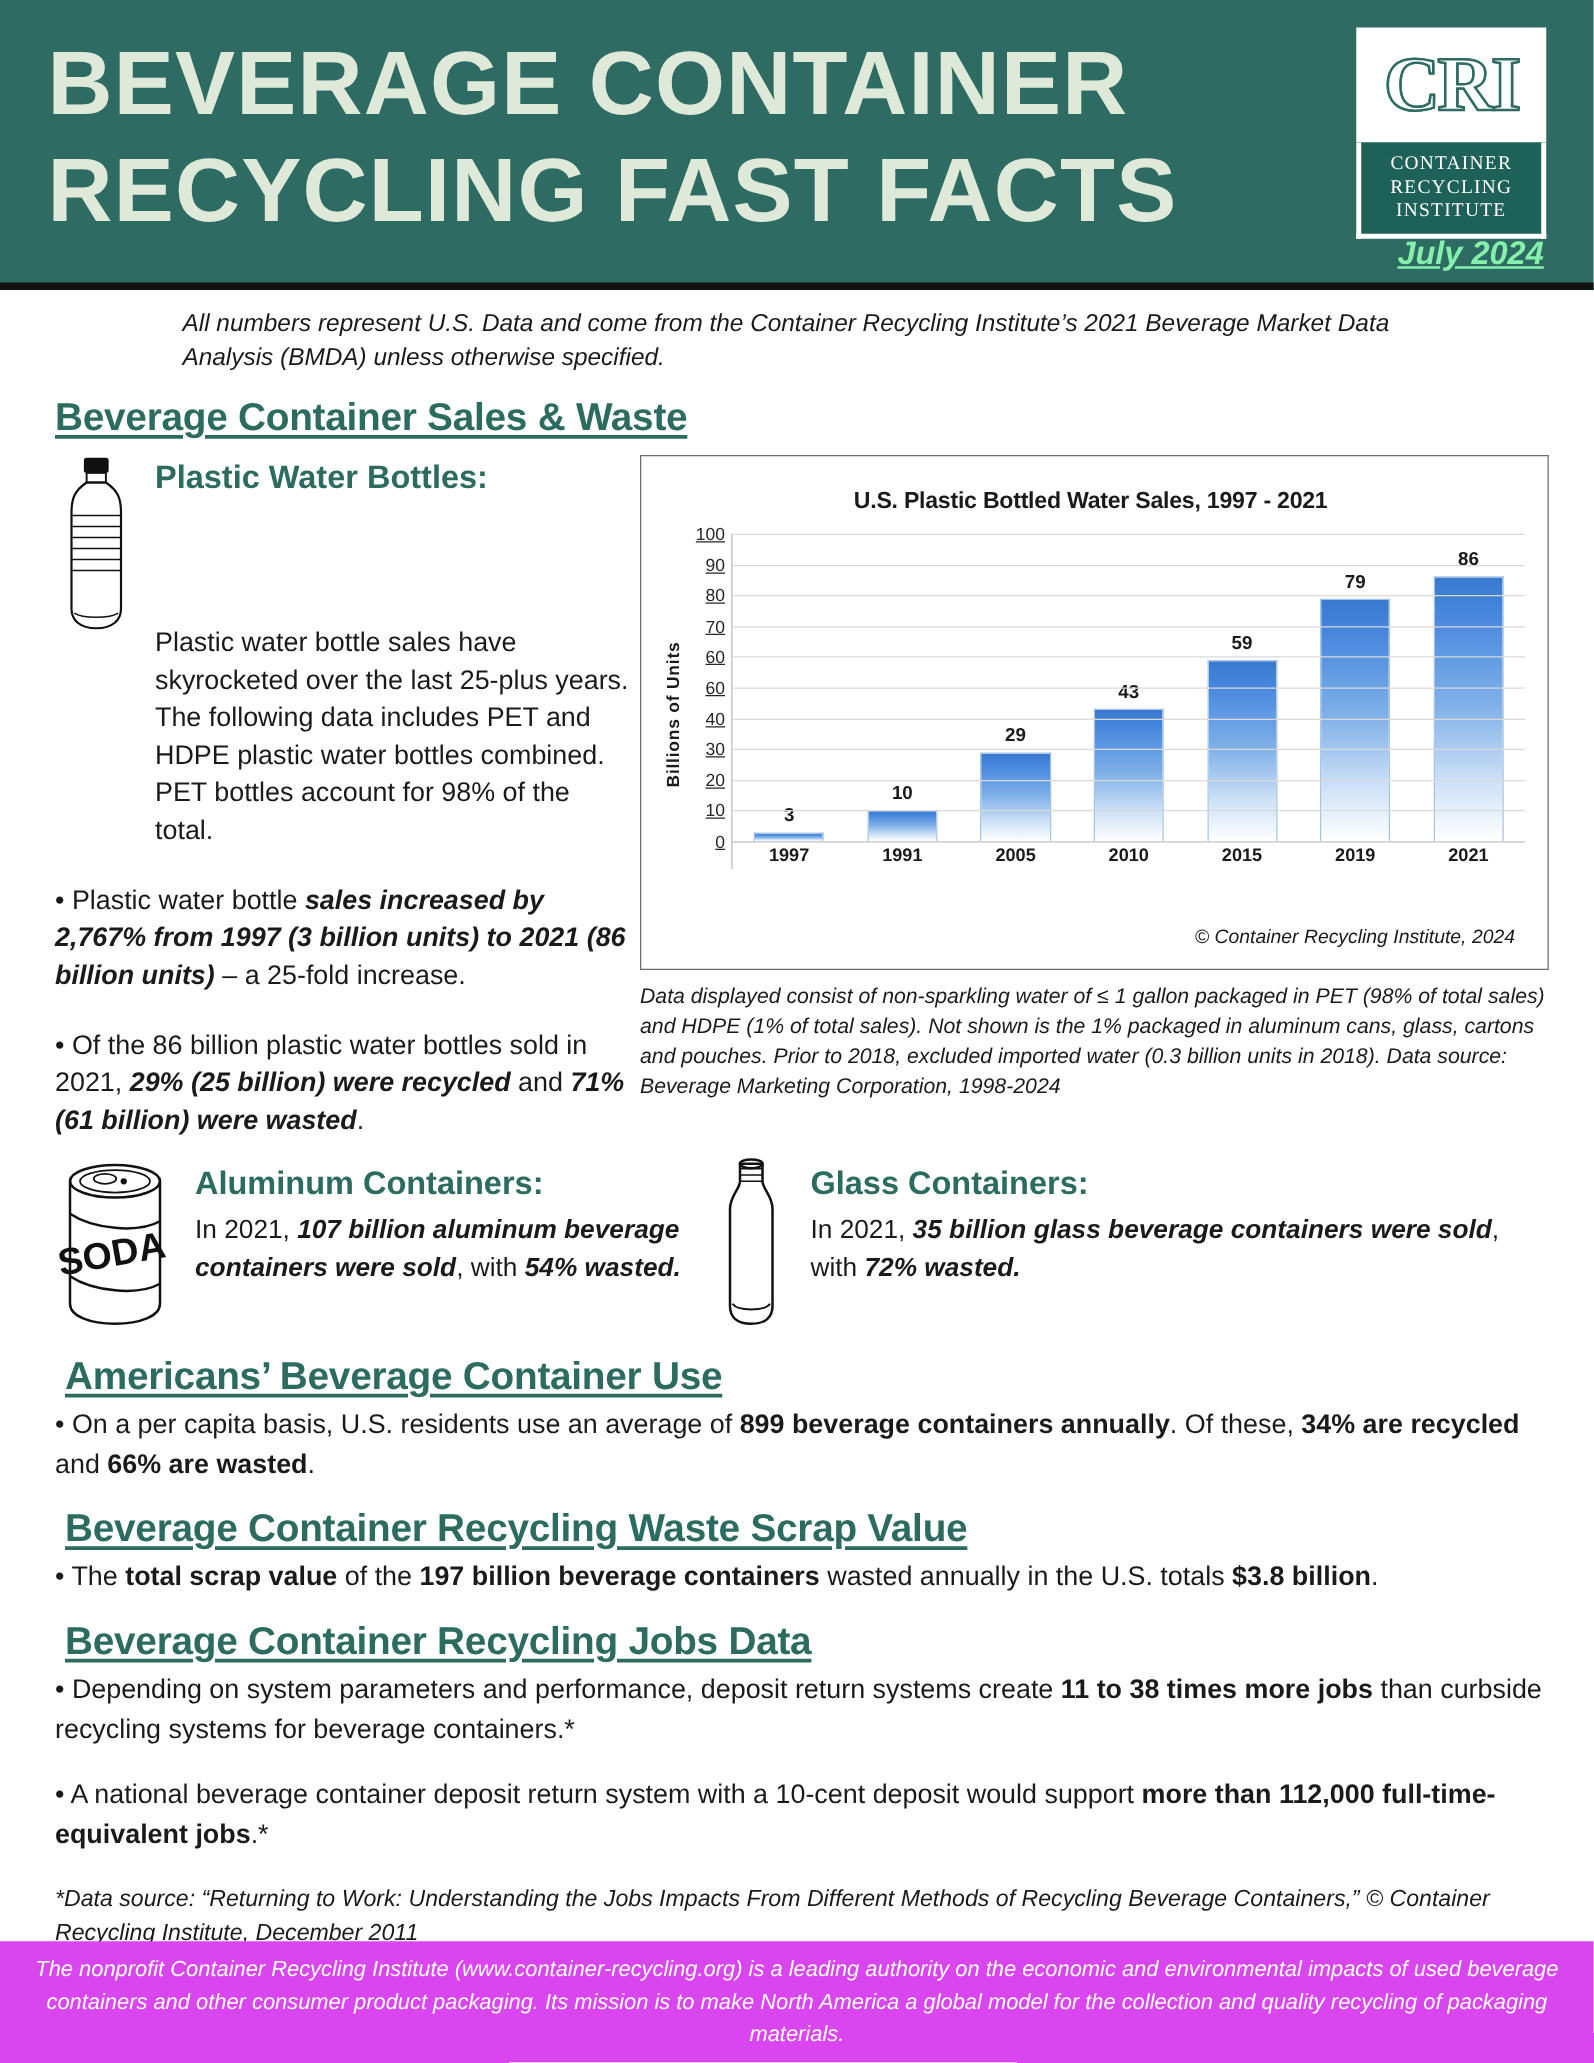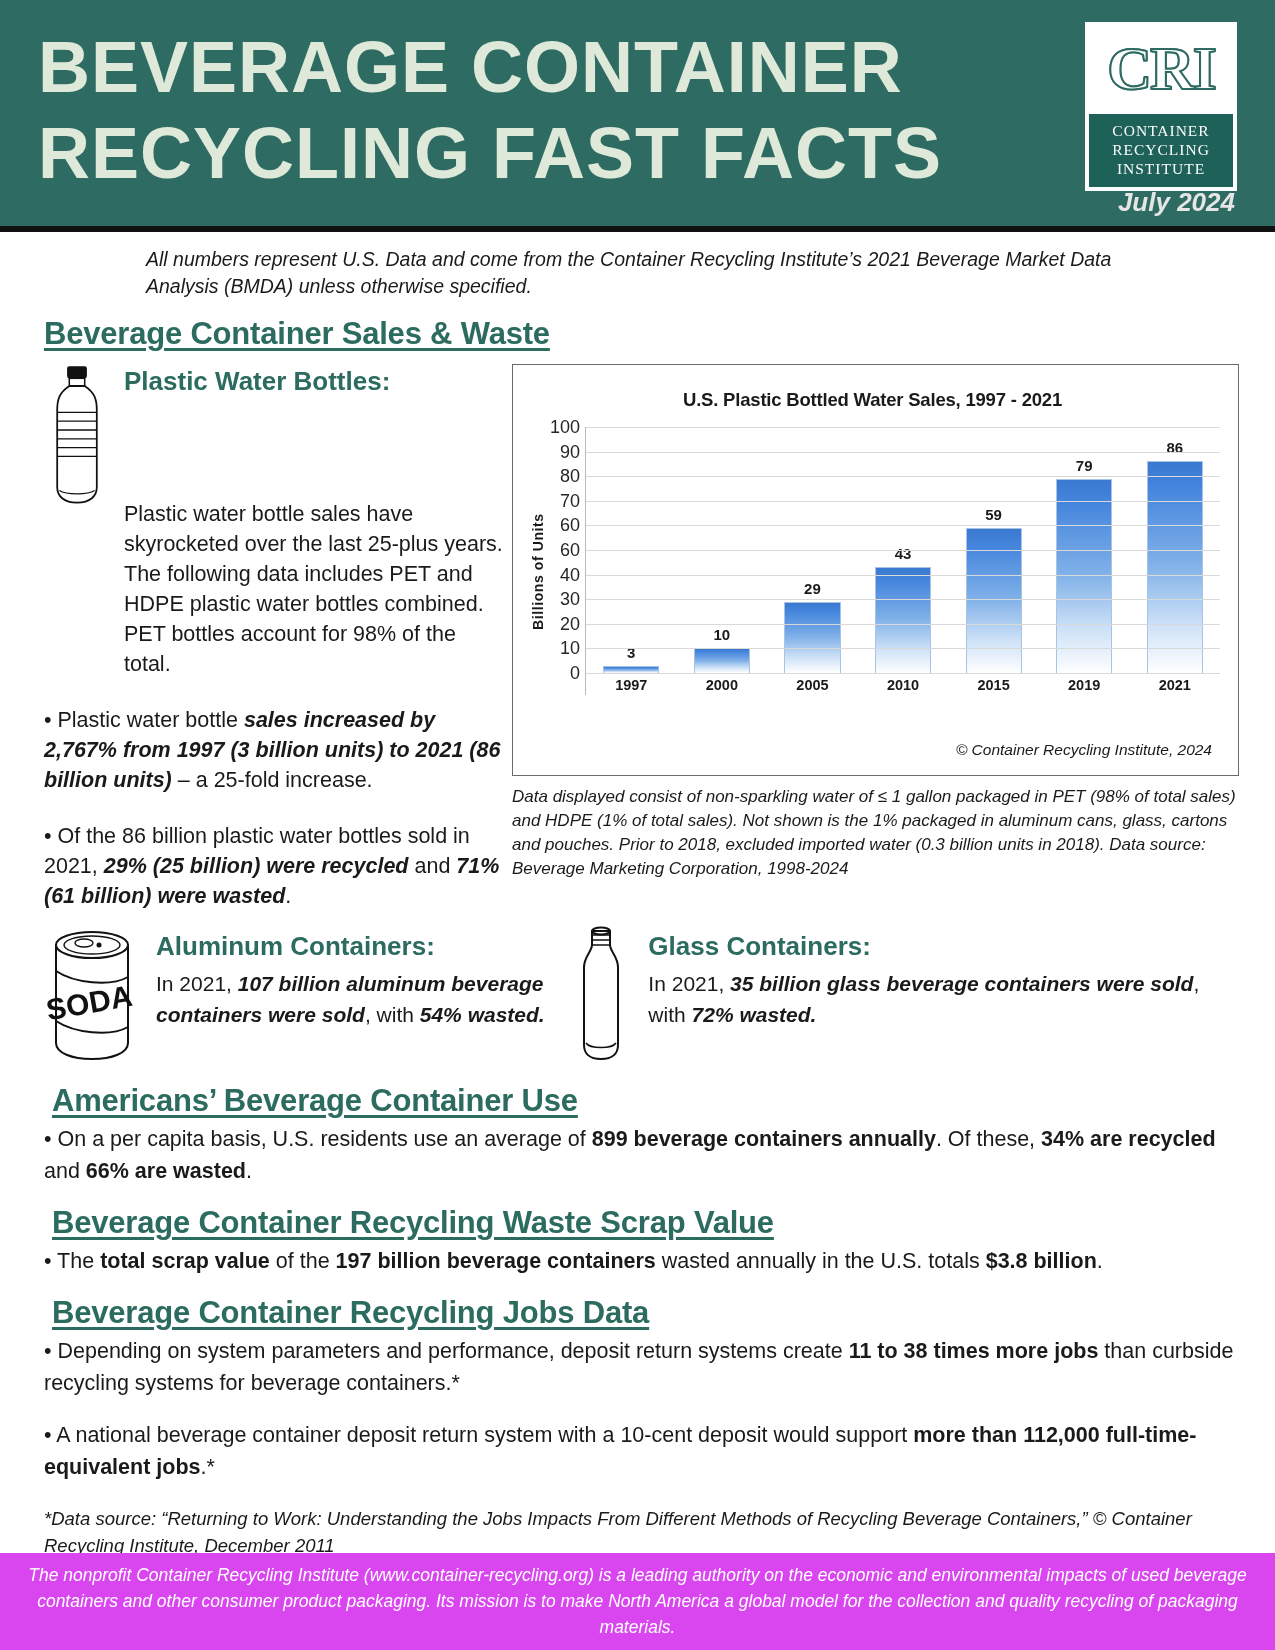--- a/index.html
+++ b/index.html
@@ -61,24 +61,25 @@
     letter-spacing: 1px;
     text-align:center;
     padding: 7px 2px 9px 2px;
     line-height: 19px;
     border: 4px solid #ffffff;
     border-top: none;
   }
   .header-date {
     position:absolute;
     right: 40px; bottom: 8px;
-    color:#e5e5e5;
+    color:#86efac;
     font-style: italic;
     font-weight: bold;
     font-size: 26px;
+    text-decoration: underline;
   }
 
   
   .body-wrap { padding: 0 36px; position: relative; }
 
   .intro {
     text-align:left;
     font-style: italic;
     font-size: 19.5px;
     line-height: 27px;
@@ -151,23 +152,24 @@
     width: 26px; flex:none;
     padding-bottom: 22px;
   }
   .yaxis {
     width: 34px; flex:none;
     position: relative;
     padding-bottom: 22px;
   }
   .yaxis .tick {
     position:absolute; right: 5px;
-    font-size: 18px;
+    font-size: 14px;
     transform: translateY(-50%);
     color:#262626;
+    text-decoration:underline;
   }
   .plot {
     flex:1; position:relative;
     border-left: 1px solid #b9b9b9;
     padding-bottom: 22px;
   }
   .grid-line {
     position:absolute; left:0; right:0;
     border-top: 1px solid #d9d9d9;
   }
@@ -333,21 +335,21 @@
                   <div class="bar-label" style="bottom: 199.34px;">79</div>
                   <div class="bar" style="height: 194.34px;"></div>
                 </div>
                 <div class="barcell">
                   <div class="bar-label" style="bottom: 216.56px;">86</div>
                   <div class="bar" style="height: 211.56px;"></div>
                 </div>
               </div>
             <div class="xaxis" id="xaxis">
                 <div>1997</div>
-                <div>2000</div>
+                <div>1991</div>
                 <div>2005</div>
                 <div>2010</div>
                 <div>2015</div>
                 <div>2019</div>
                 <div>2021</div>
               </div>
           <div class="grid-line" style="top: 246px;"></div>
               <div class="grid-line" style="top: 221.4px;"></div>
               <div class="grid-line" style="top: 196.8px;"></div>
               <div class="grid-line" style="top: 172.2px;"></div>

